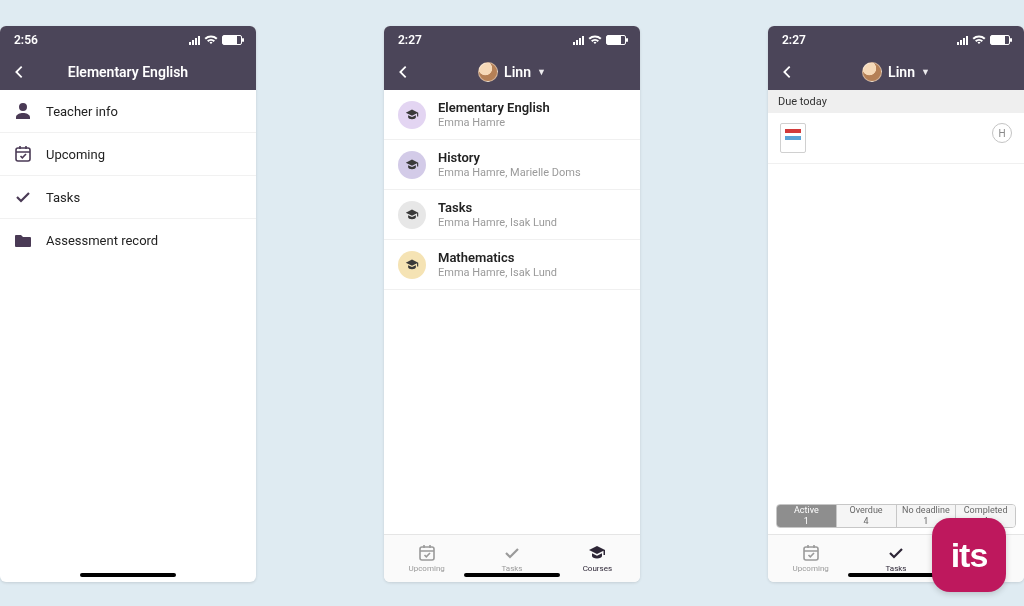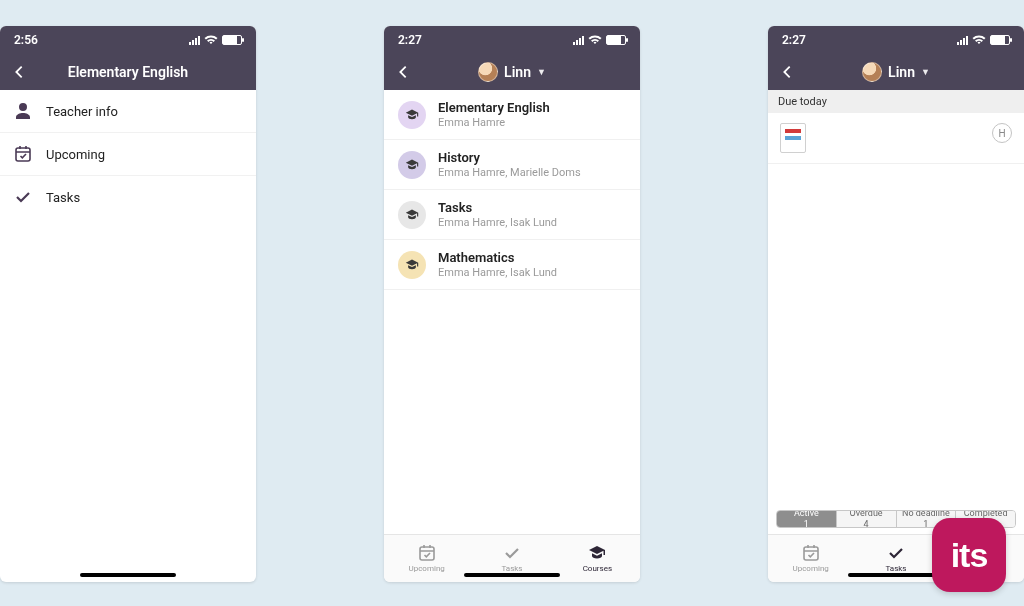--- a/index.html
+++ b/index.html
@@ -118,21 +118,21 @@
   .task-text .meta { font-size:11px; color:#9a9a9a; margin-top:2px; }
   .task-end {
     width:20px; height:20px; border:1px solid #c4c4c4; border-radius:50%;
     display:flex; align-items:center; justify-content:center;
     font-size:10px; color:#888; flex-shrink:0; margin-left:auto;
   }
 
   
   .filter-bar {
     display:flex; border:1px solid #c7c7c7; border-radius:4px;
-    margin:0 8px 6px; overflow:hidden; height:18px;
+    margin:0 8px 6px; overflow:hidden; height:24px;
   }
   .filter-seg {
     flex:1; display:flex; flex-direction:column; align-items:center; justify-content:center;
     font-size:9px; color:#666; border-right:1px solid #c7c7c7; cursor:pointer;
     background:#f5f5f5; line-height:1.2;
   }
   .filter-seg:last-child { border-right:none; }
   .filter-seg.active { background:#8e8e8e; color:#fff; }
   .filter-seg .count { font-size:9px; }
 
@@ -251,20 +251,28 @@
         <span>Upcoming</span>
       </div>
       <div class="menu-item">
         <span class="menu-icon">
             <svg viewBox="0 0 18 18">
               <use href="#i-check"></use>
             </svg>
           </span>
         <span>Tasks</span>
       </div>
+      <div class="menu-item">
+        <span class="menu-icon">
+            <svg viewBox="0 0 18 18">
+              <use href="#i-folder"></use>
+            </svg>
+          </span>
+        <span>Assessment record</span>
+      </div>
     </div>
     <div class="home-indicator"></div>
   </div>
 
   <div class="phone">
     <div class="statusbar">
       <span>2:27</span>
       <span class="spacer"></span>
       <span class="sig-icons">
         <span class="bars">

